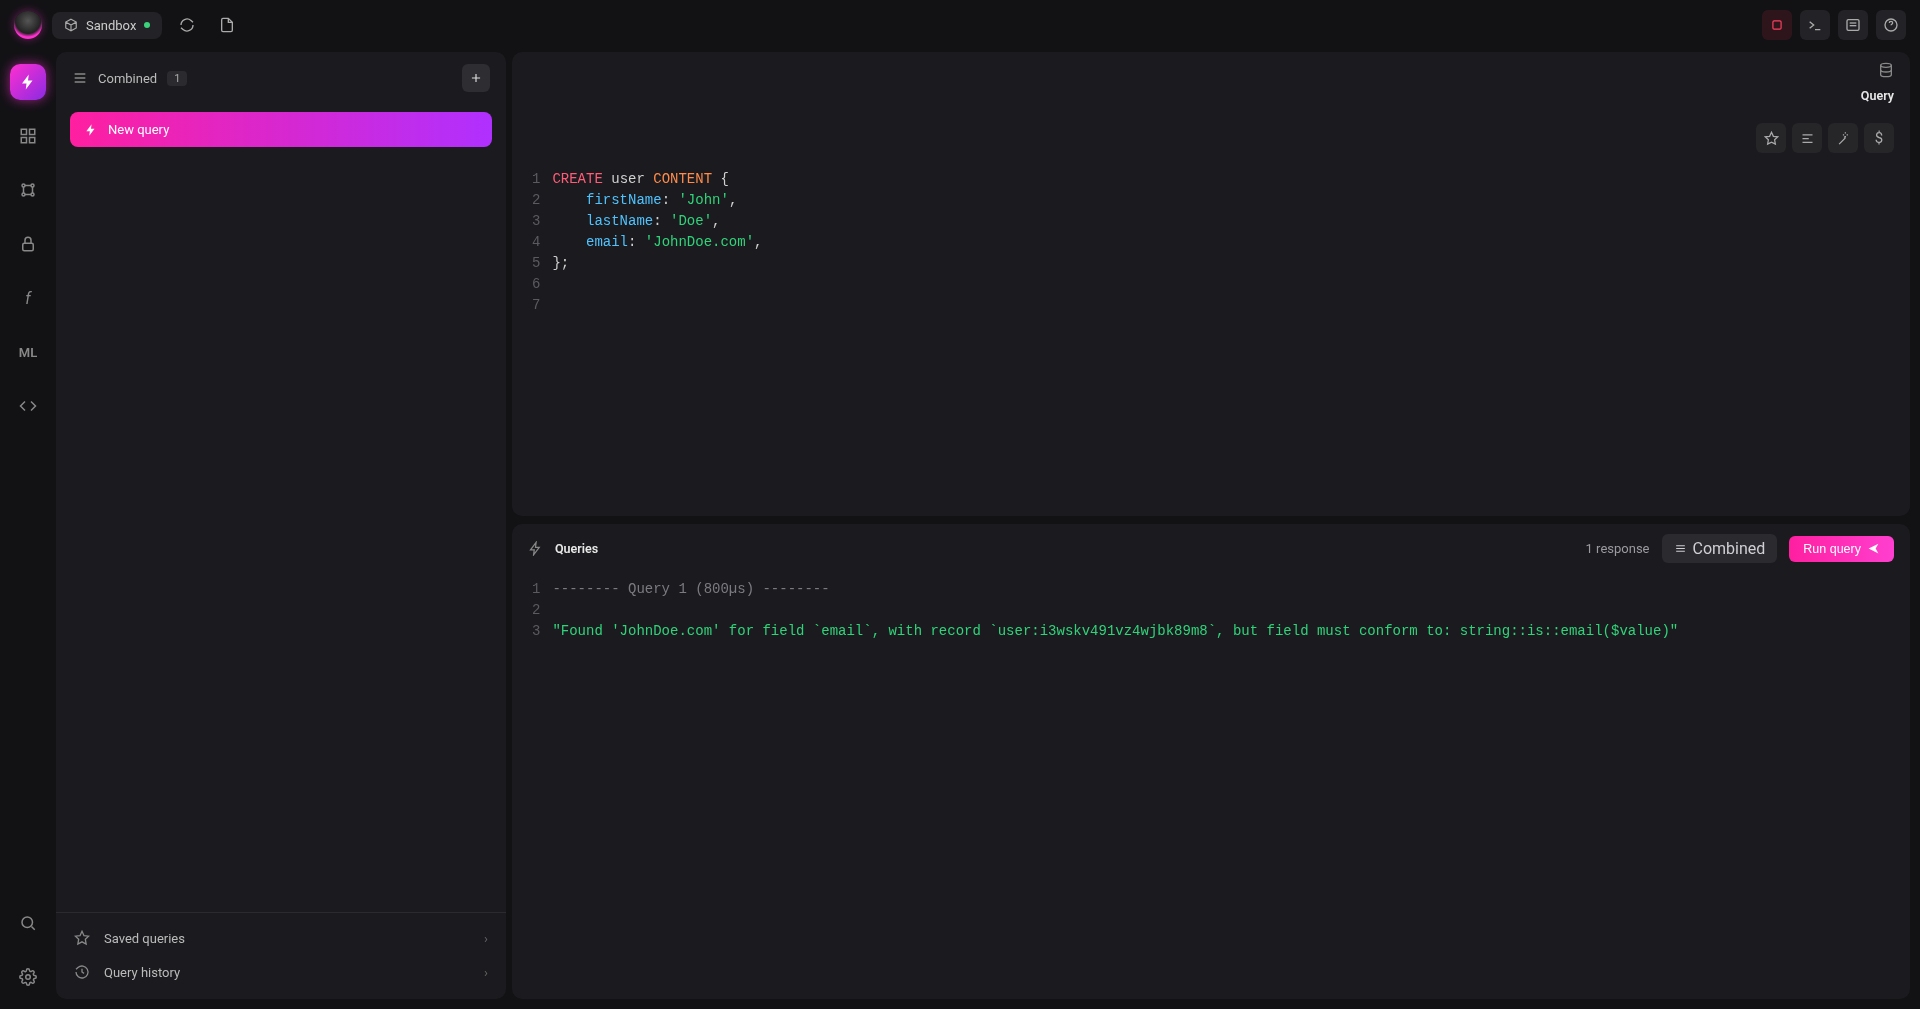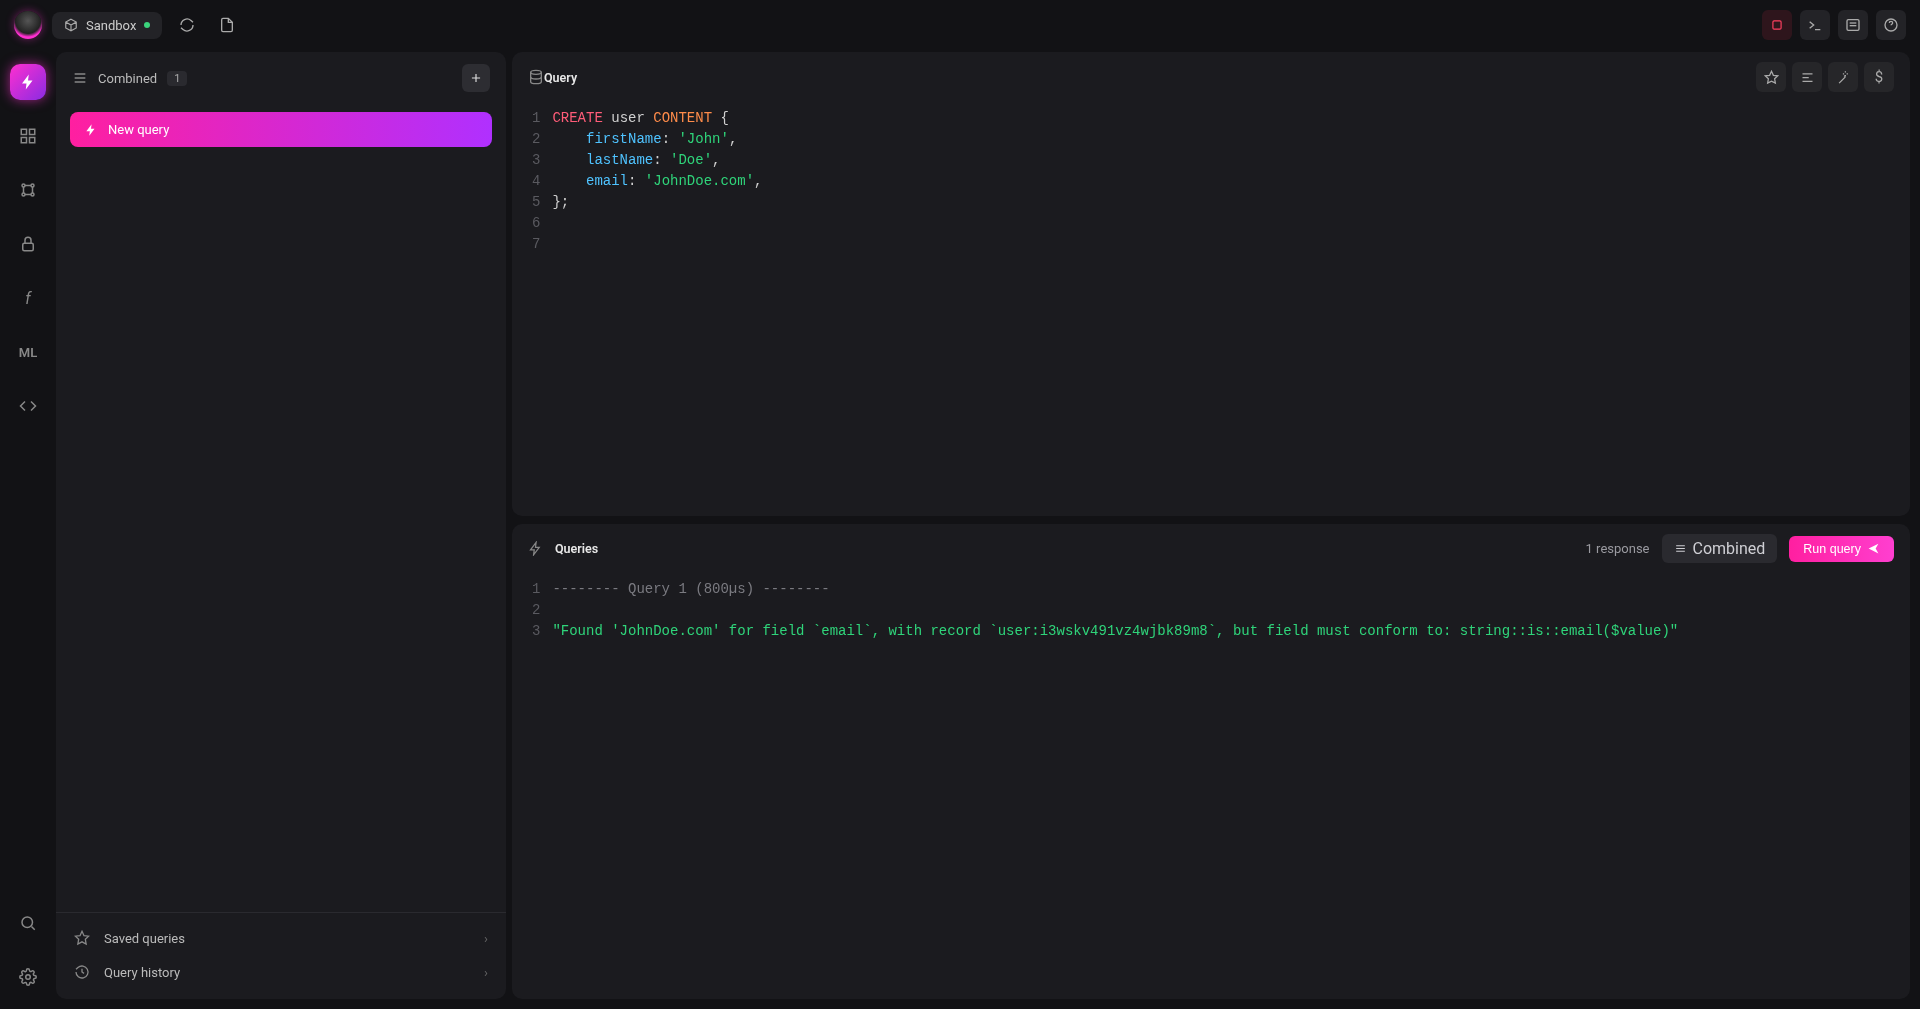--- a/index.html
+++ b/index.html
@@ -129,22 +129,24 @@
 .panel {
   background:#1b1b1f;
   border-radius:10px;
   display:flex; flex-direction:column;
   overflow:hidden;
 }
 .query-panel { flex: 0 0 49%; }
 .results-panel { flex:1; }
 
 .panel-header {
-  display:flex; align-items:center;
+  display:flex; align-items:flex-end;
   padding:10px 16px;
+  gap:10px;
+  flex-direction:column;
 }
 .panel-title { color:#e8e8e8; font-weight:600; font-size:12.5px; }
 .panel-header-spacer { flex:1; }
 .panel-icons { display:flex; gap:6px; }
 .panel-iconbtn {
   width:30px; height:30px;
   background:#262629;
   border-radius:6px;
   display:flex; align-items:center; justify-content:center;
   color:#aaa;

